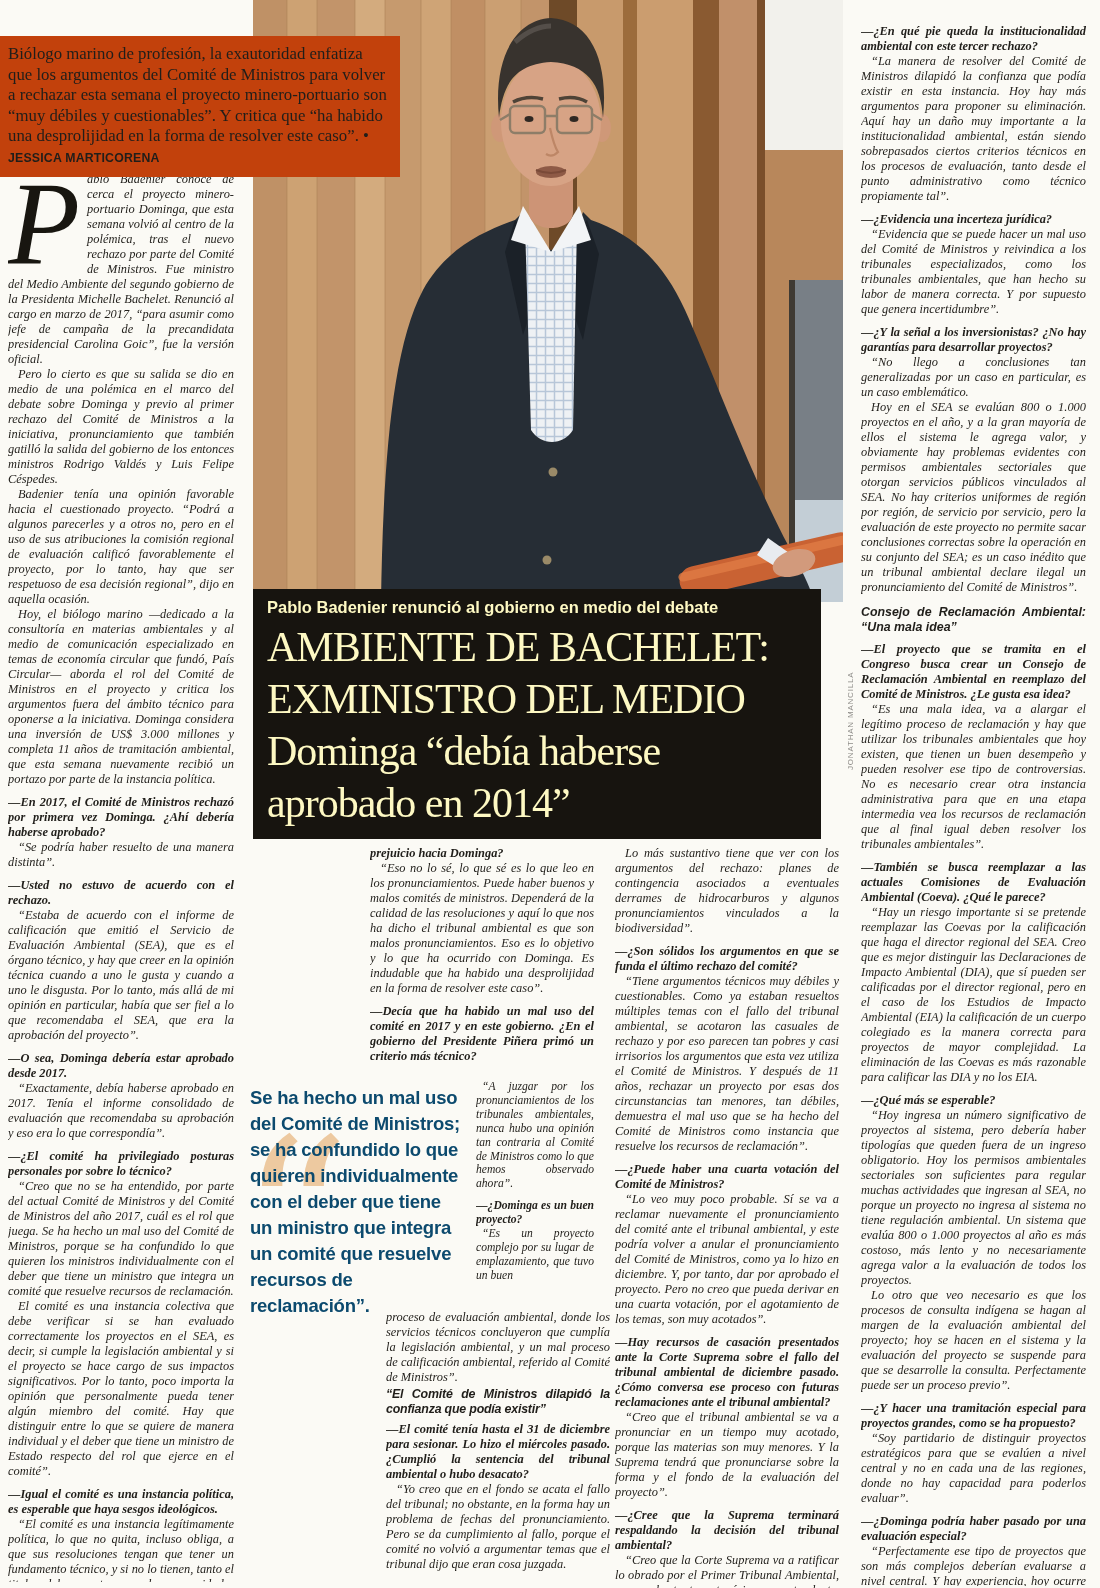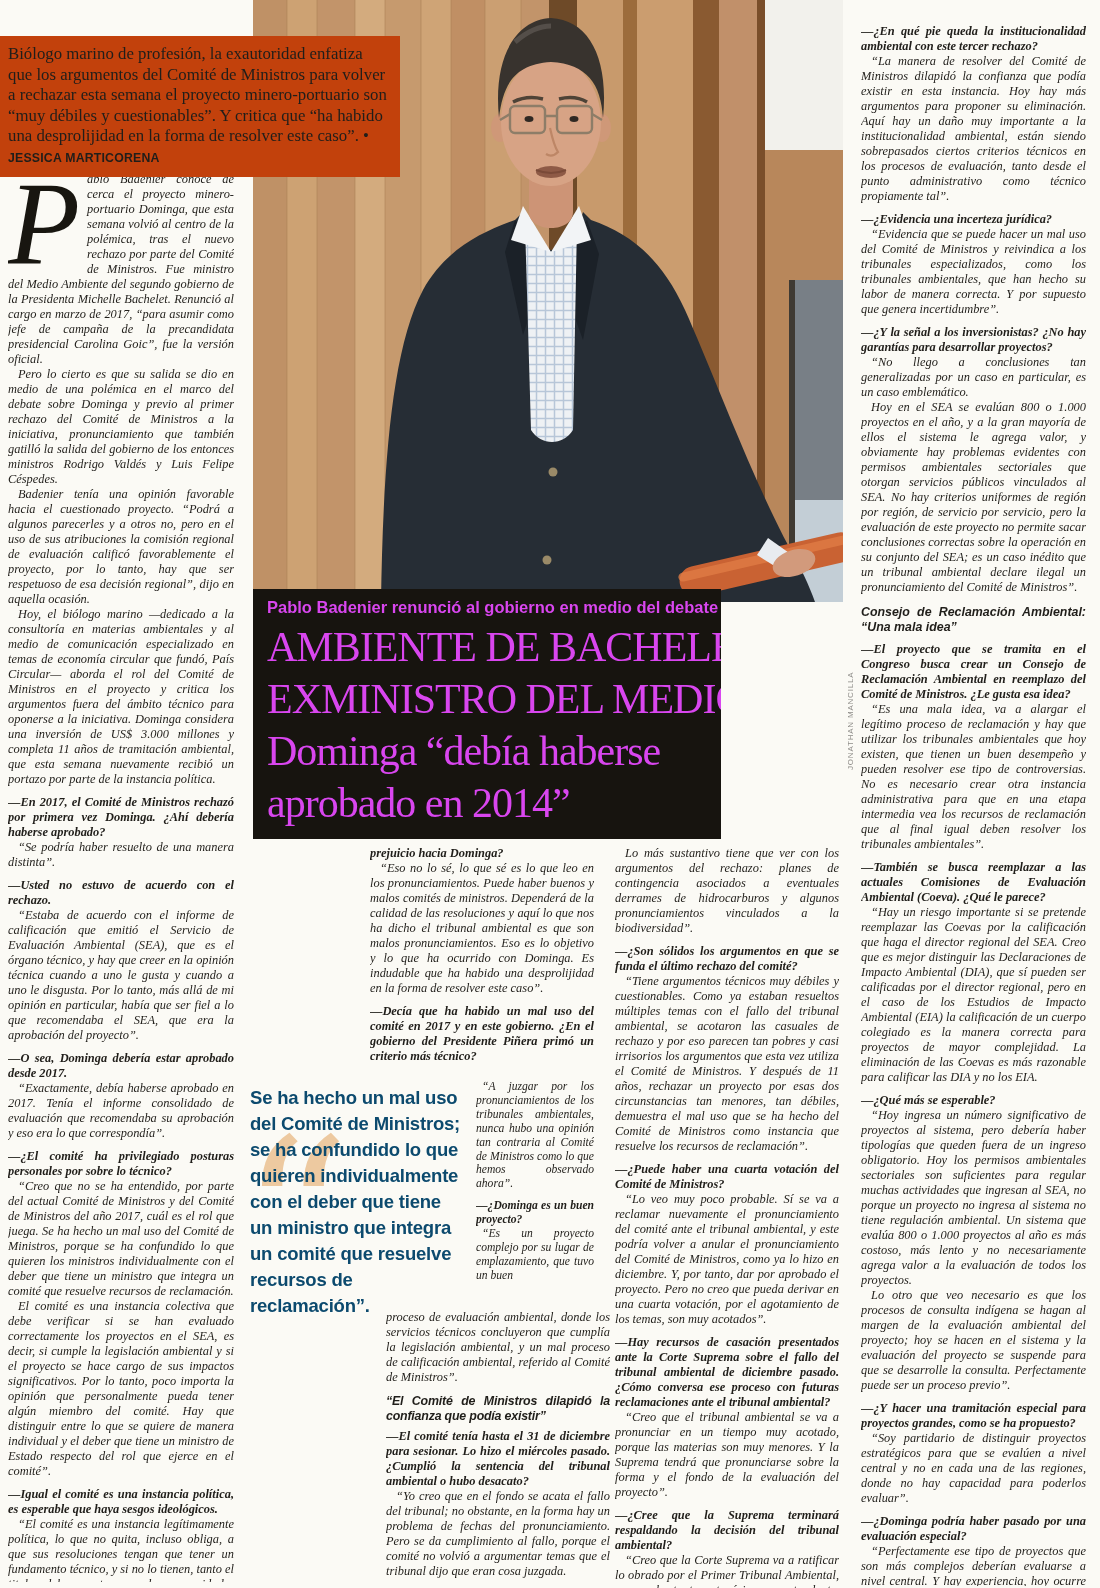--- a/index.html
+++ b/index.html
@@ -12,22 +12,22 @@
   }
   .abs { position:absolute; }
   
   .deck { left:0; top:36px; width:400px; background:#c2410c; padding:8px 10px 8px 8px;
           font-size:16.8px; line-height:20.6px; z-index:3; }
   .deck-byline { font-family:"Liberation Sans", sans-serif; font-weight:700;
                  font-size:12.3px; letter-spacing:.2px; }
   
   .photo { left:253px; top:0; width:590px; height:602px; z-index:1; overflow:hidden; }
   
-  .headline-box { left:253px; top:589px; width:468px; height:250px; background:#17140f;
-                  color:#d946ef; padding:9px 0 12px 14px; z-index:2; overflow:hidden; }
+  .headline-box { left:253px; top:589px; width:568px; height:250px; background:#17140f;
+                  color:#fef9c3; padding:9px 0 12px 14px; z-index:2; overflow:hidden; }
   .kicker { font-family:"Liberation Sans", sans-serif; font-weight:700; font-size:16.5px;
             white-space:nowrap; margin-bottom:4px; }
   .hl { font-size:42px; line-height:52px; letter-spacing:-1px; white-space:nowrap;
         font-family:"Liberation Serif", serif; font-weight:400; }
   .photo-credit { left:846px; top:770px; width:178px; transform:rotate(-90deg);
                   transform-origin:0 0; font-family:"Liberation Sans", sans-serif;
                   font-size:8px; color:#8e8c88; letter-spacing:.8px; z-index:4; }
   
   .col p { font-size:12.4px; line-height:15px; text-align:justify; }
   .col { overflow:hidden; z-index:2;font-style:italic; }
@@ -36,21 +36,21 @@
   .cont { text-indent:0; }
   .col1 { left:8px;  top:172px;  width:226px; height:1410px; }
   .col2-upper  { left:370px; top:846px;  width:224px; height:234px; }
   .col2-narrow { left:476px; top:1080px; width:118px; height:228px; }
   .col2-narrow p { font-size:11.6px; line-height:13.9px; }
   .col2-lower  { left:386px; top:1310px; width:224px; height:278px; }
   .col3 { left:615px; top:846px; width:224px; height:742px; }
   .col4 { left:861px; top:24px;  width:225px; height:1562px; }
   .dropcap { float:left; font-size:118px; line-height:.8; padding:6px 7px 0 0; color:#181610; }
   .subhead { font-family:"Liberation Sans", sans-serif; font-weight:700; font-size:15px;
-             line-height:19px; letter-spacing:-.2px; margin:9px 0 5px; text-align:left; }
+             line-height:19px; letter-spacing:-.2px; margin:2px 0 5px; text-align:left; }
   .section-head { font-family:"Liberation Sans", sans-serif; font-weight:700; font-size:16px;
                   line-height:20px; margin:10px 0 7px; text-align:left; }
   
   .pullquote { left:250px; top:1085px; width:212px; height:218px; z-index:2; }
   .pq-glyph { position:absolute; left:-10px; top:26px; font-size:215px; line-height:1;
               color:#edc9a0; font-family:"DejaVu Serif", serif; z-index:0; }
   .pq-text { position:relative; z-index:1; font-family:"Liberation Sans", sans-serif;
              font-weight:700; font-size:18.5px; line-height:26px; letter-spacing:-.2px;
              color:#0c4a6e; text-align:left; }
 </style>

